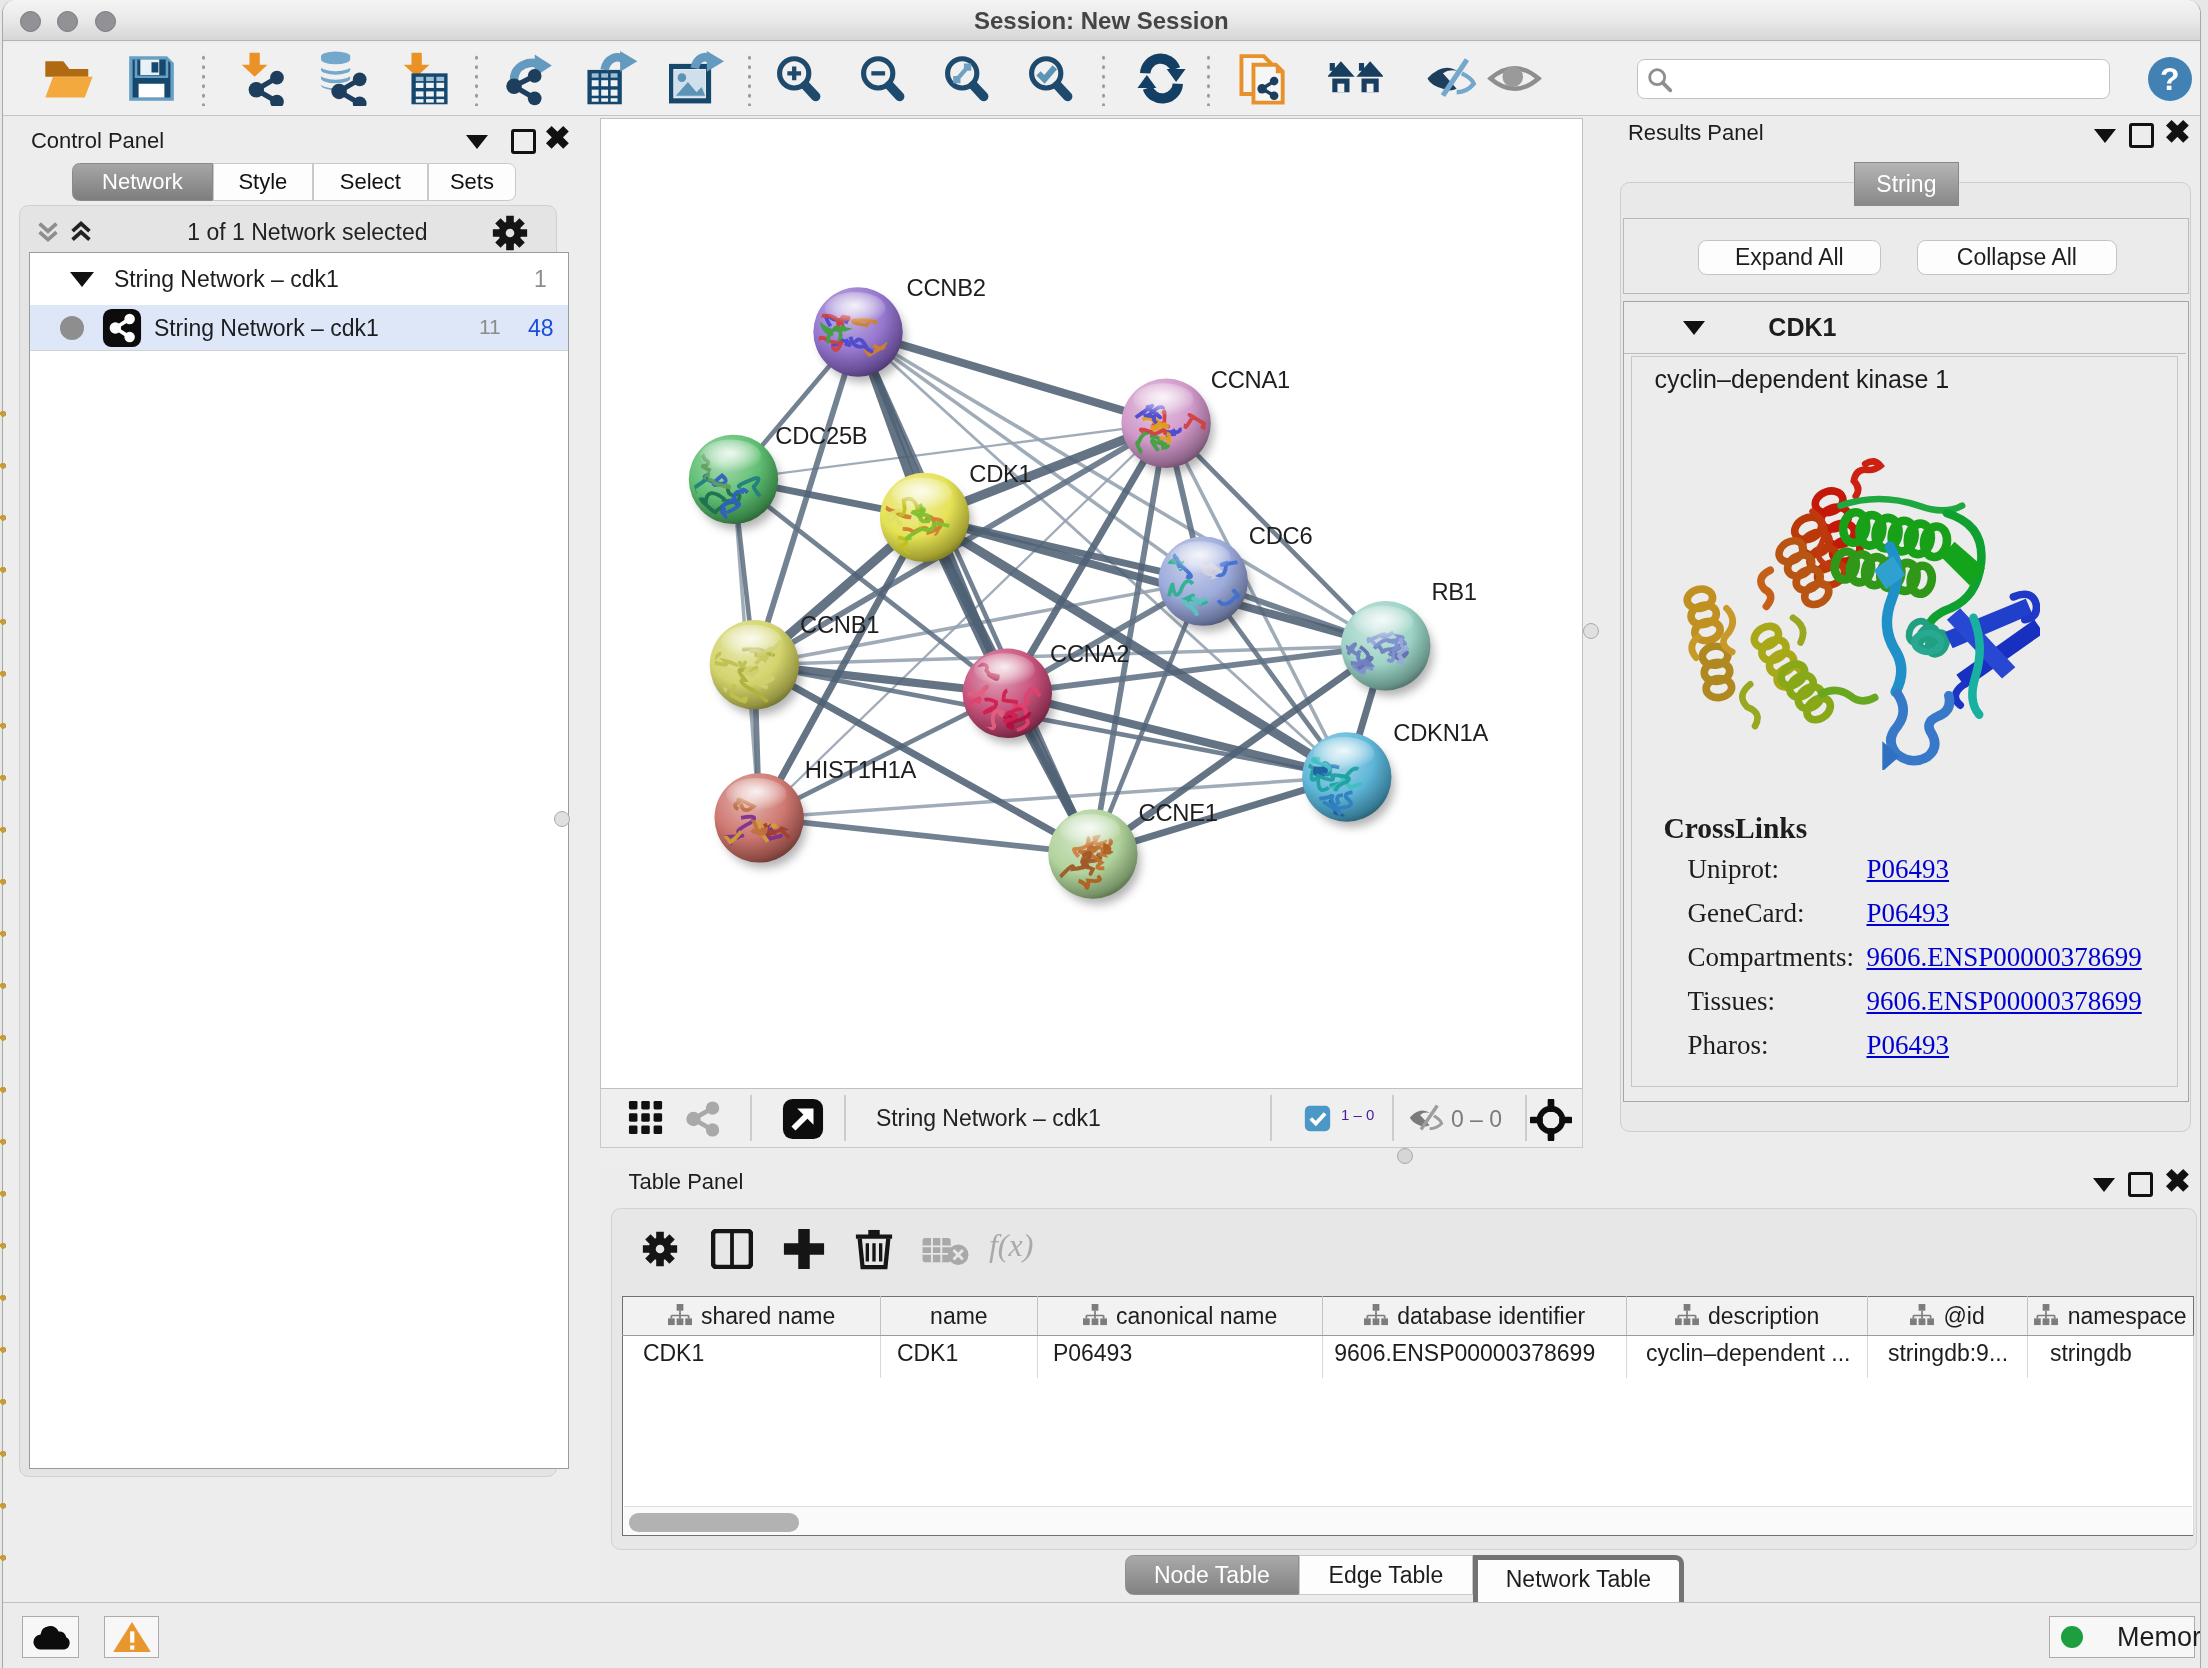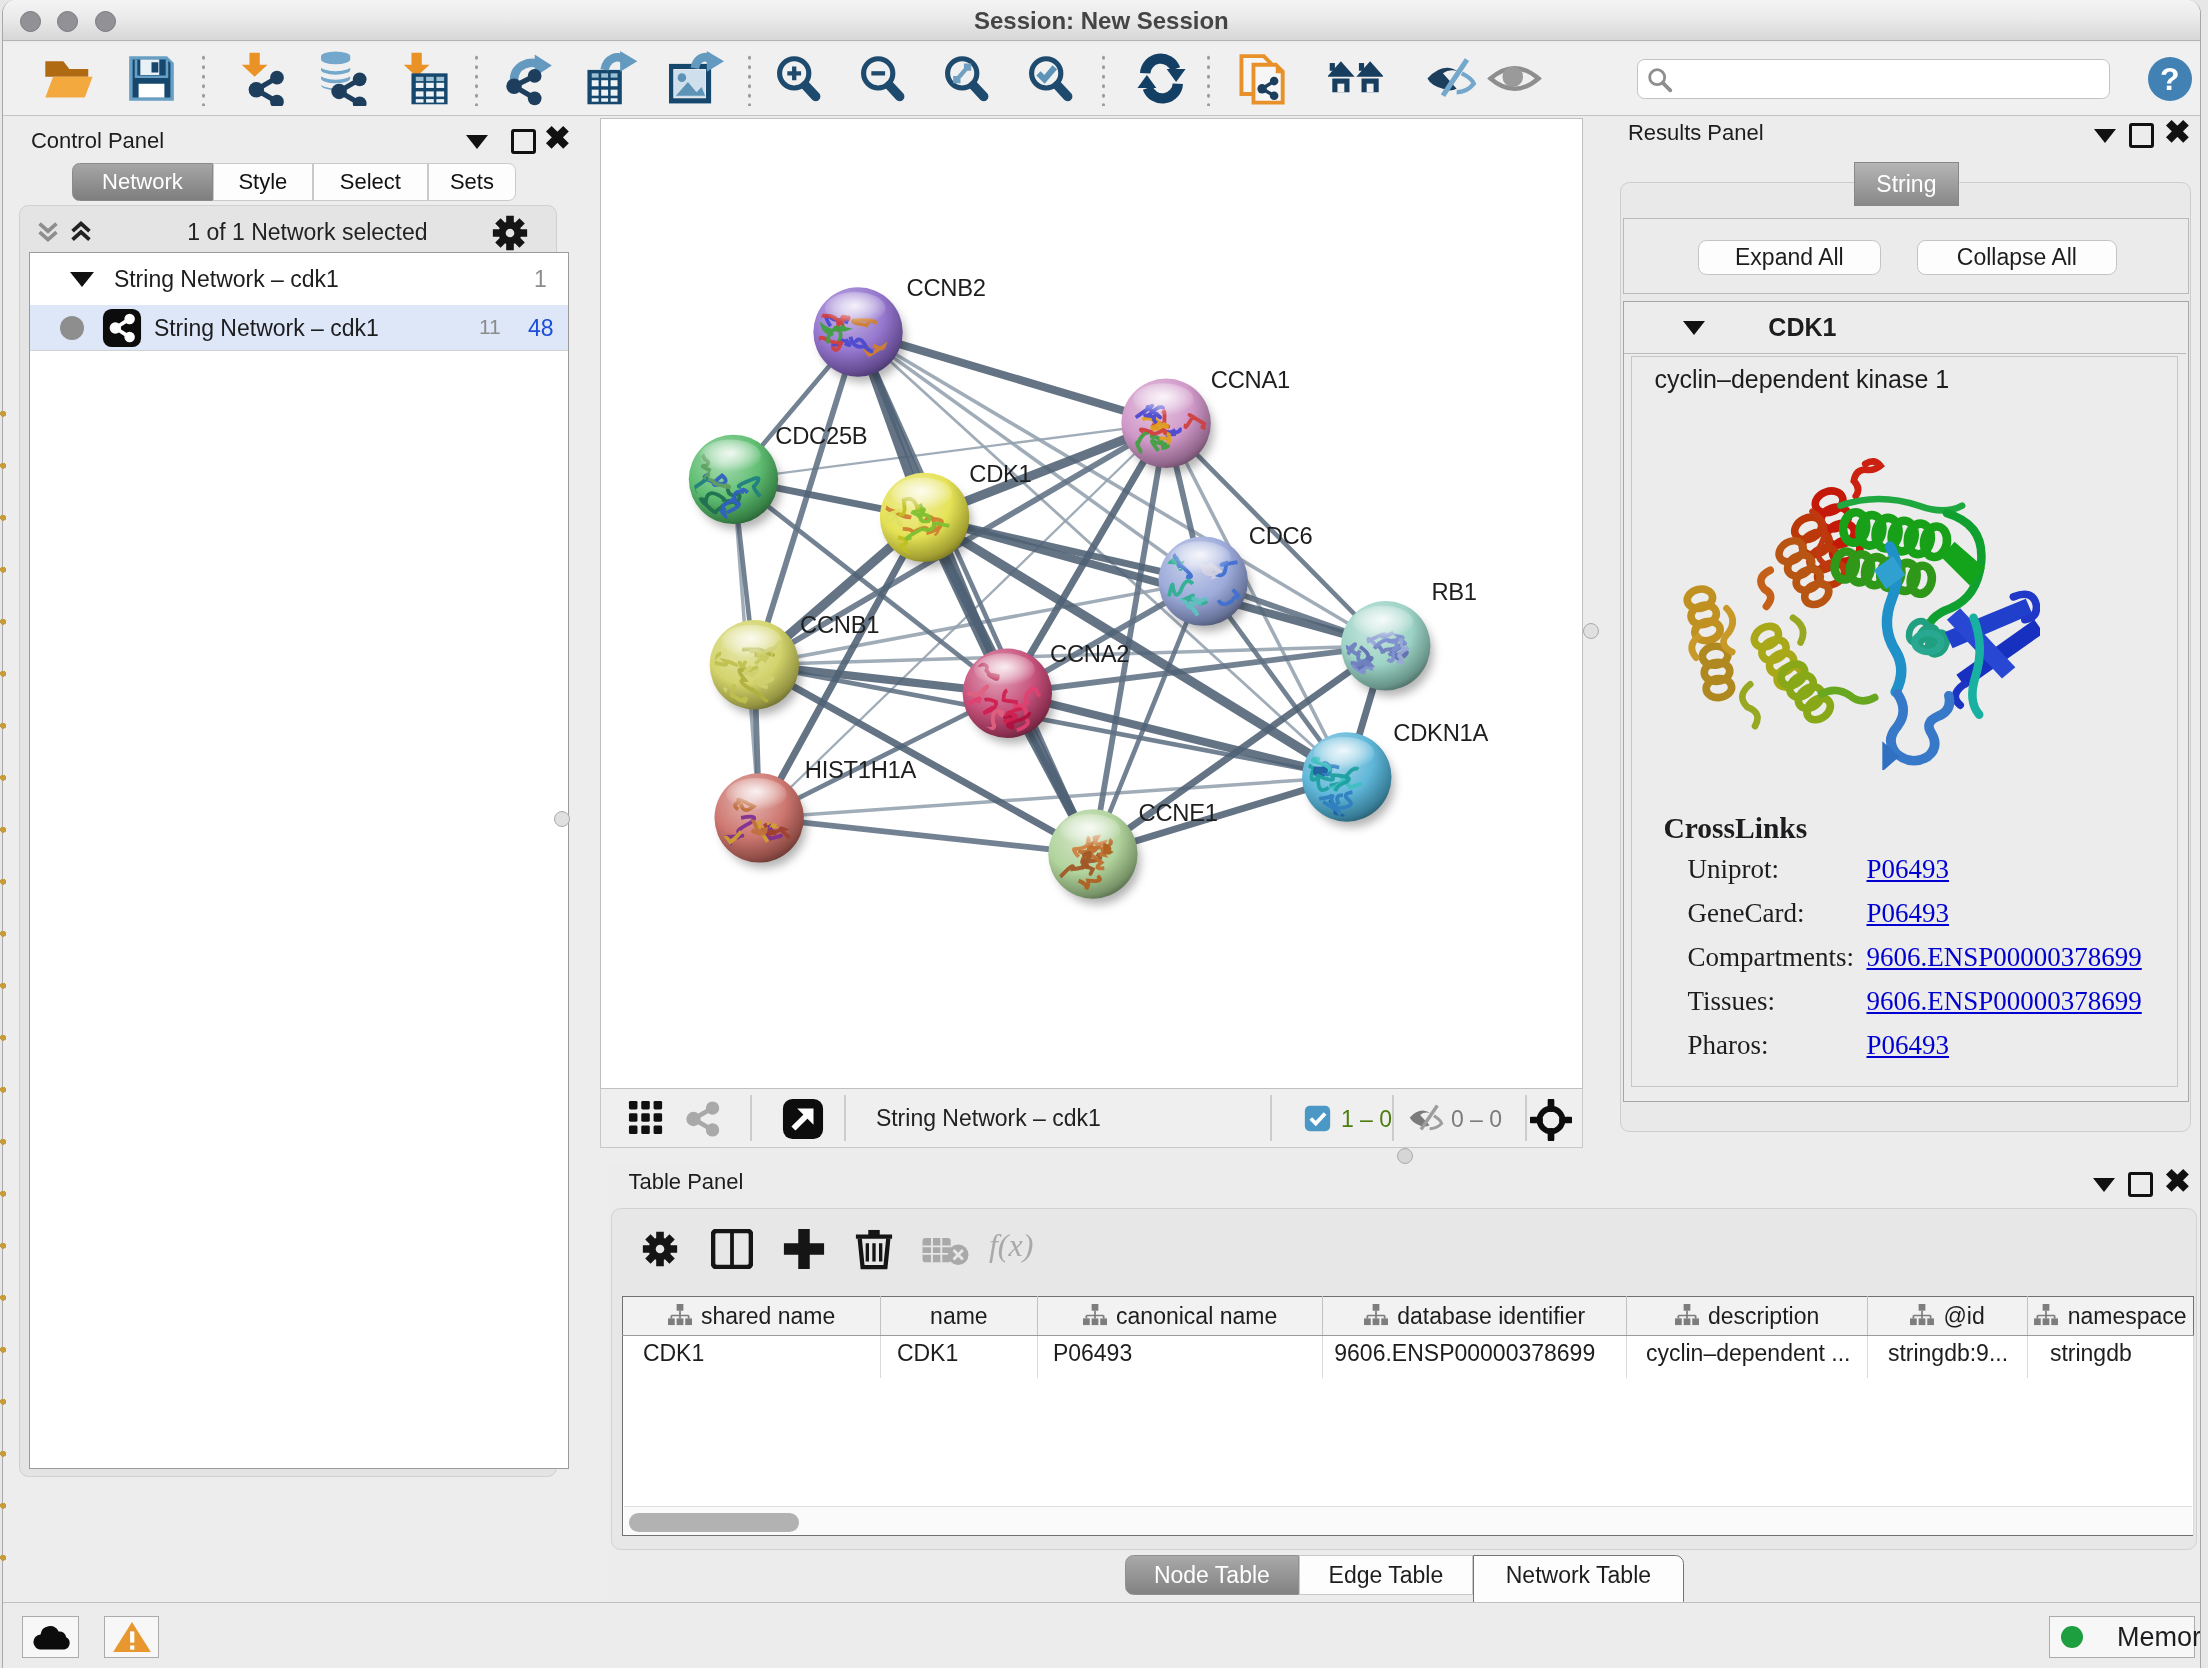--- a/index.html
+++ b/index.html
@@ -645,21 +645,21 @@
         <path stroke="#fff" stroke-width="6" d="M12 32 L26 18"></path>
         <path fill="#fff" d="M16 11 h17 v17 z"></path>
       </svg>
     <div class="abs" style="left:243px;top:5.7px;width:1.9px;height:46px;background:#cccccc;"></div>
     <div class="abs" style="left:275px;top:16px;font-size:23px;color:#222;">String Network – cdk1</div>
     <div class="abs" style="left:669px;top:5.7px;width:1.9px;height:46px;background:#cccccc;"></div>
     <svg class="abs" style="left:703px;top:16px;width:27px;height:27px" viewBox="0 0 32 32">
         <rect x="1" y="1" width="30" height="30" rx="6" fill="#4b97c6"></rect>
         <path fill="none" stroke="#fff" stroke-width="4.5" d="M8 16 l6 6 L25 10"></path>
       </svg>
-    <div class="abs" style="left:740px;top:17px;font-size:23px;color:#4d7c0f;">1 – 0</div>
+    <div class="abs" style="left:740px;top:17px;font-size:15px;color:#4c1d95;">1 – 0</div>
     <div class="abs" style="left:791px;top:5.7px;width:1.9px;height:46px;background:#cccccc;"></div>
     <svg class="abs" style="left:807px;top:13.3px;width:38px;height:31px" viewBox="0 0 44 36">
         <path fill="#7b7b7b" d="M2 18 Q14 5 26 13 Q19 11 14 15 L25 27 Q19 30 13 27 Q5 24 2 18 z"></path>
         <path fill="none" stroke="#9d9d9d" stroke-width="4" d="M34 4 L15 32"></path>
         <path fill="none" stroke="#9d9d9d" stroke-width="3.5" d="M30 16 Q38 21 39 25 Q33 31 25 31"></path>
       </svg>
     <div class="abs" style="left:850px;top:17px;font-size:23px;color:#7b7b7b;">0 – 0</div>
     <div class="abs" style="left:924px;top:5.7px;width:1.9px;height:46px;background:#cccccc;"></div>
     <svg class="abs" style="left:929px;top:9.5px;width:42px;height:42px" viewBox="0 0 44 44">
         <circle cx="22" cy="22" r="12" fill="none" stroke="#0d0d0d" stroke-width="6"></circle>
@@ -894,21 +894,21 @@
       <tr>
             <td colspan="7"></td>
           </tr>
     </tbody>
       </table>
     <div class="abs" style="left:23px;top:340px;width:1568px;height:28.5px;background:#fafafa;border-top:1px solid #ddd;">
       <div class="abs" style="left:4.8px;top:5.7px;width:170px;height:19px;background:#b2b2b2;border-radius:9.5px;"></div>
     </div>
     <div class="abs" style="left:524px;top:389px;width:174px;height:40px;background:linear-gradient(180deg,#a9a9a9,#828282);border:1px solid #909090;border-radius:8.6px 0 0 8.6px;color:#fff;font-size:23px;text-align:center;line-height:39px;">Node Table</div>
     <div class="abs" style="left:698px;top:389px;width:174px;height:40px;background:#fdfdfd;border:1px solid #c9c9c9;font-size:23px;text-align:center;line-height:39px;">Edge Table</div>
-    <div class="abs" style="left:872px;top:389px;width:211px;height:55px;background:#fdfdfd;border:1px solid #737373;border-radius:0 8.6px 8.6px 0;font-size:23px;text-align:center;line-height:39px;">Network Table</div>
+    <div class="abs" style="left:872px;top:389px;width:211px;height:55px;background:#fdfdfd;border:5px solid #737373;border-radius:0 8.6px 8.6px 0;font-size:23px;text-align:center;line-height:39px;">Network Table</div>
   </div>
   <div id="statusbar">
     <div class="statusbtn" style="left:19px;width:57px;">
       <svg style="position:absolute;left:9.5px;top:5.7px;width:38px;height:28.5px" viewBox="0 0 40 30">
           <path fill="#0c0c0c" d="M10 28 a8 8 0 0 1 -1 -16 a10 10 0 0 1 19 -3 a7 7 0 0 1 8 6 a7 7 0 0 1 -2 13 z"></path>
         </svg>
     </div>
     <div class="statusbtn" style="left:101px;width:55px;">
       <svg style="position:absolute;left:7.6px;top:3.8px;width:40px;height:32px" viewBox="0 0 42 34">
           <path fill="#e8962e" d="M21 1 L41 33 H1 z"></path>

